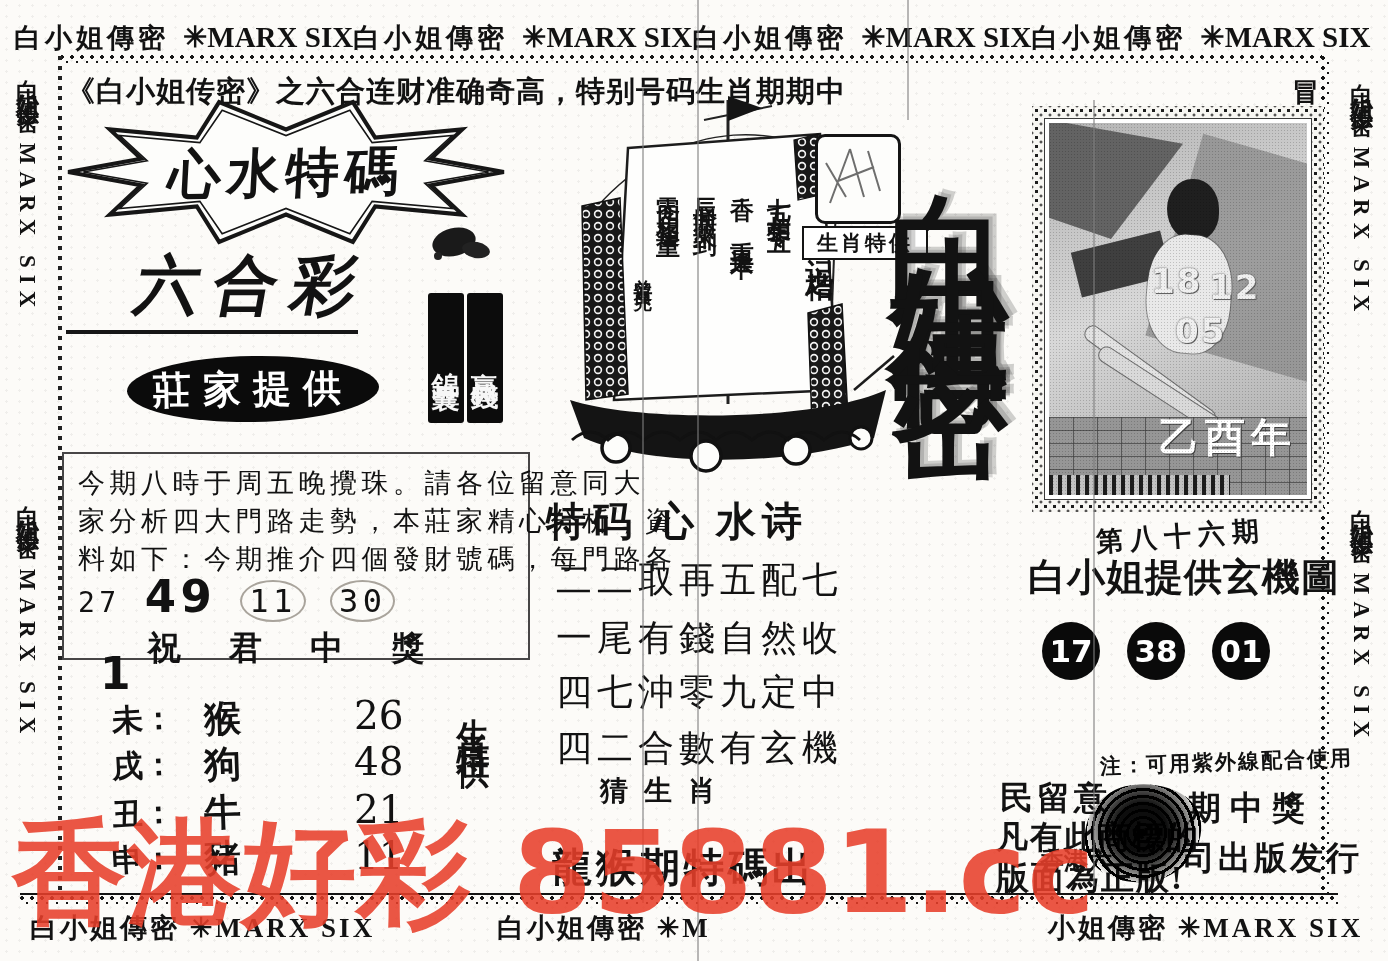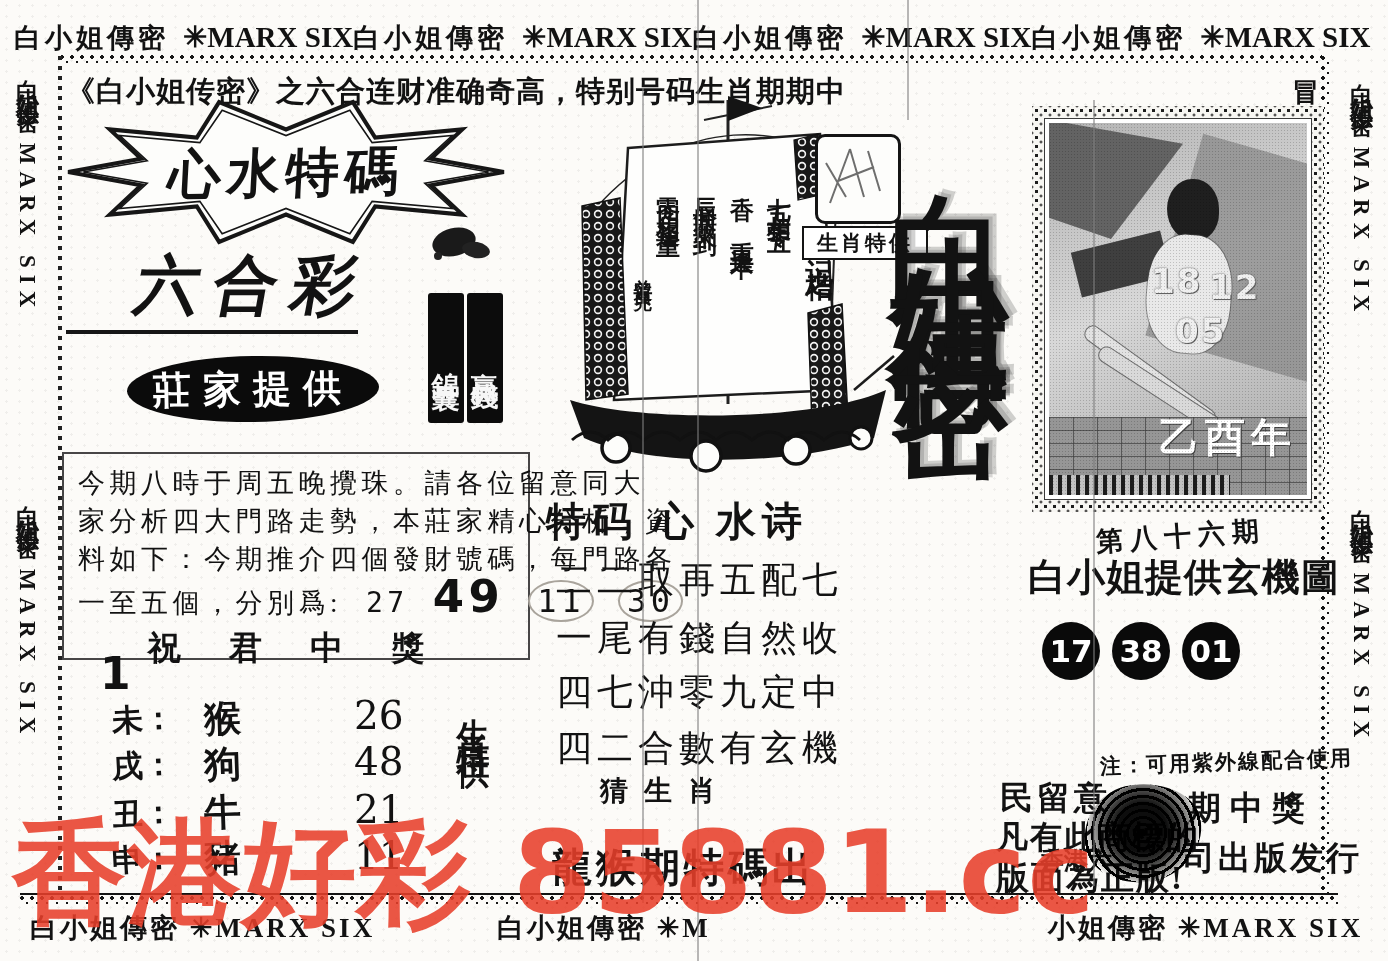--- a/index.html
+++ b/index.html
@@ -136,21 +136,21 @@
          background-size:3px 3px;opacity:.18}
   .pnum{position:absolute;font-size:34px;font-weight:700;color:#efefef;font-family:"DejaVu Sans",sans-serif;
         text-shadow:0 0 2px #555,1px 1px 0 #666;letter-spacing:2px}
   #pn1{left:102px;top:138px}#pn2{left:160px;top:144px}#pn3{left:126px;top:188px}
   #pyear{position:absolute;right:10px;bottom:30px;font-size:40px;font-weight:800;color:#fff;
          letter-spacing:6px;text-shadow:1px 1px 0 #444}
 
   
   #issueNo{left:1096px;top:518px;font-size:27px;font-weight:700;letter-spacing:7px;transform:rotate(-4deg);white-space:nowrap}
   #caption{left:1028px;top:552px;width:300px;font-size:38px;font-weight:600;letter-spacing:1px;white-space:nowrap}
-  #balls{left:1042px;top:622px;display:flex;gap:12px}
+  #balls{left:1042px;top:622px;display:flex;gap:27px}
   .ball{width:58px;height:58px;border-radius:50%;background:#0a0a0a;color:#fff;display:flex;
         align-items:center;justify-content:center;font-size:31px;font-weight:800;
         font-family:"DejaVu Sans",sans-serif}
 
   
   #uvNote{left:1100px;top:748px;font-size:21px;font-weight:600;letter-spacing:2px;transform:rotate(-2deg);white-space:nowrap}
   #fragA{left:1000px;top:776px;font-size:33px;font-weight:600;letter-spacing:4px}
   #fragB{left:1188px;top:786px;font-size:33px;font-weight:600;letter-spacing:9px}
   #lg1{left:996px;top:816px;font-size:32px;font-weight:600;letter-spacing:2px}
   #lg2{left:1040px;top:845px;font-size:24px;font-weight:600}
@@ -225,21 +225,20 @@
   <div class="tagv" id="tagL">錦囊</div>
   <div class="tagv" id="tagR">贏錢</div>
   <div class="abs" id="rule1"></div>
   <div class="abs" id="oval">莊家提供</div>
 
   <div class="abs" id="noticeBox">
     <div class="nline">今期八時于周五晚攪珠。請各位留意同大</div>
     <div class="nline">家分析四大門路走勢，本莊家精心分析，資</div>
     <div class="nline">料如下：今期推介四個發財號碼，每門路各</div>
     <div class="nline" id="numsRow">
-      <span>一至五個，分別爲:</span>
       <span id="n27">27</span>
       <span id="n49">49</span>
       <span class="circn">11</span>
       <span class="circn">30</span>
     </div>
     <div id="wish">祝 君 中 獎</div>
   </div>
   <div class="abs" id="scrib">1</div>
 
   <div class="trow" id="trow0">

